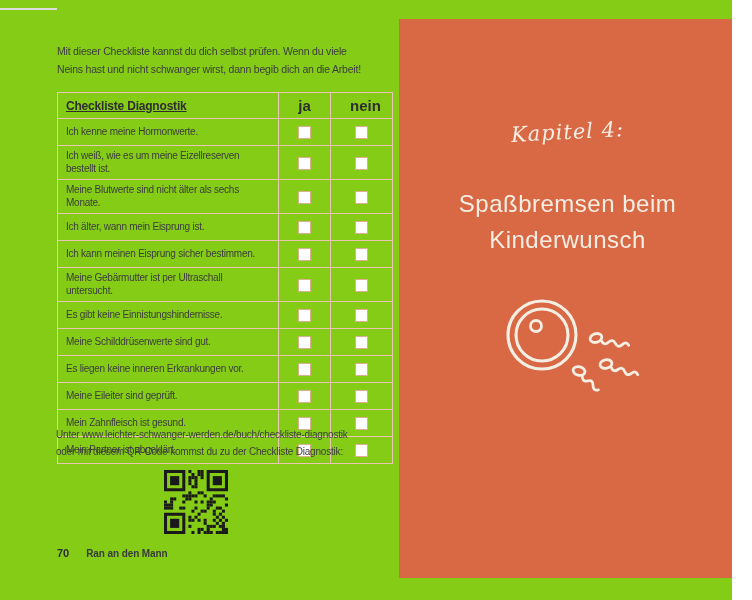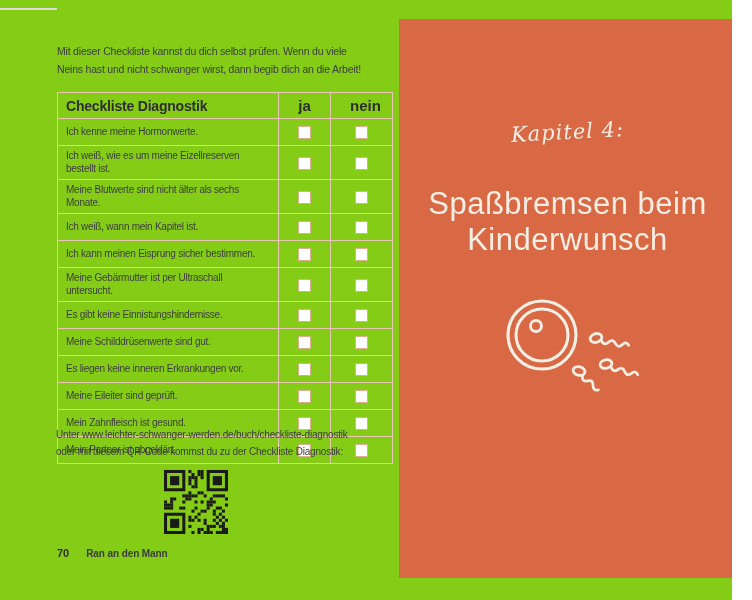--- a/index.html
+++ b/index.html
@@ -8,21 +8,21 @@
   .scan-edge{position:absolute;left:0;top:8px;width:57px;height:1.5px;background:#dcdcdc;}
 
   
   .left-page{position:absolute;left:0;top:0;width:399px;height:600px;}
   .intro{position:absolute;left:57px;top:42px;width:335px;margin:0;
          font-size:10.5px;line-height:18px;letter-spacing:-0.2px;white-space:pre-line;}
   table.checklist{position:absolute;left:57px;top:92px;width:276px;
          border-collapse:collapse;table-layout:fixed;}
   table.checklist th,table.checklist td{border:1px solid var(--tborder,#eac6b4);
          padding:4px 8px;vertical-align:middle;}
-  th.desc-col{width:204px;text-align:left;font-size:14px;letter-spacing:-0.2px;color:#2e2e2e;}
+  th.desc-col{width:204px;text-align:left;font-size:12px;letter-spacing:-0.2px;color:#2e2e2e;text-decoration:underline;}
   th.cb-col{font-size:15px;color:#2e2e2e;}
   th.cb-col.ja{width:35px;}
   th.cb-col.nein{width:37px;padding-left:16px;}
   td.desc{font-size:10px;line-height:12.5px;letter-spacing:-0.25px;color:#3d3d3d;}
   td.cb-cell{text-align:center;padding:4px 2px;}
   .cb{display:inline-block;width:11px;height:11px;background:#fff;
       border:1.3px solid var(--cbx,#deae93);border-radius:1px;vertical-align:middle;}
   .qr-note{position:absolute;left:56px;top:426px;width:335px;margin:0;
          font-size:10px;line-height:17px;letter-spacing:-0.2px;white-space:pre-line;}
   svg.qr{position:absolute;left:164px;top:470px;width:64px;height:64px;}
@@ -30,21 +30,21 @@
   .pagenum{font-size:11px;font-weight:bold;color:#2e2e2e;}
   .runtitle{font-size:10px;font-weight:bold;letter-spacing:-0.1px;color:#3a3a3a;}
 
   
   .right-page{position:absolute;left:399px;top:19px;width:337px;height:559px;
          background:var(--orange,#d96845);}
   .kicker{position:absolute;left:0;right:0;top:101px;text-align:center;
          color:var(--cream,#f5eee3);font-family:"DejaVu Serif",serif;font-style:italic;
          font-size:21px;letter-spacing:1px;transform:rotate(-3deg);}
   .title{position:absolute;left:0;right:0;top:167px;margin:0;text-align:center;
-         color:var(--cream,#f5eee3);font-weight:normal;font-size:31px;line-height:36px;
+         color:var(--cream,#f5eee3);font-weight:normal;font-size:24px;line-height:36px;
          letter-spacing:0.5px;white-space:pre-line;}
   svg.illus{position:absolute;left:100px;top:277px;width:146px;height:102px;}
   svg.illus .stroke{stroke:var(--cream,#f5eee3);fill:none;stroke-width:2.8;
          stroke-linecap:round;stroke-linejoin:round;}
   svg.illus .thick{stroke-width:3.1;}
 </style>
 </head>
 <body>
 
 <div class="canvas">
@@ -72,21 +72,21 @@
             <td class="desc">Ich weiß, wie es um meine Eizellreserven bestellt ist.</td>
             <td class="cb-cell"><span class="cb"></span></td>
             <td class="cb-cell"><span class="cb"></span></td>
           </tr>
           <tr>
             <td class="desc">Meine Blutwerte sind nicht älter als sechs Monate.</td>
             <td class="cb-cell"><span class="cb"></span></td>
             <td class="cb-cell"><span class="cb"></span></td>
           </tr>
           <tr>
-            <td class="desc">Ich weiß, wann mein Kapitel ist.</td>
+            <td class="desc">Ich älter, wann mein Eisprung ist.</td>
             <td class="cb-cell"><span class="cb"></span></td>
             <td class="cb-cell"><span class="cb"></span></td>
           </tr>
           <tr>
             <td class="desc">Ich kann meinen Eisprung sicher bestimmen.</td>
             <td class="cb-cell"><span class="cb"></span></td>
             <td class="cb-cell"><span class="cb"></span></td>
           </tr>
           <tr>
             <td class="desc">Meine Gebärmutter ist per Ultraschall untersucht.</td>

